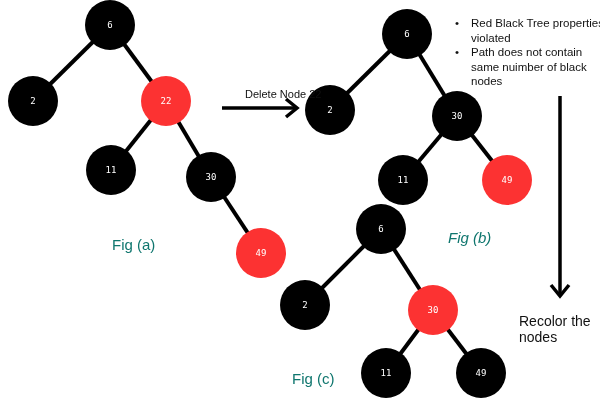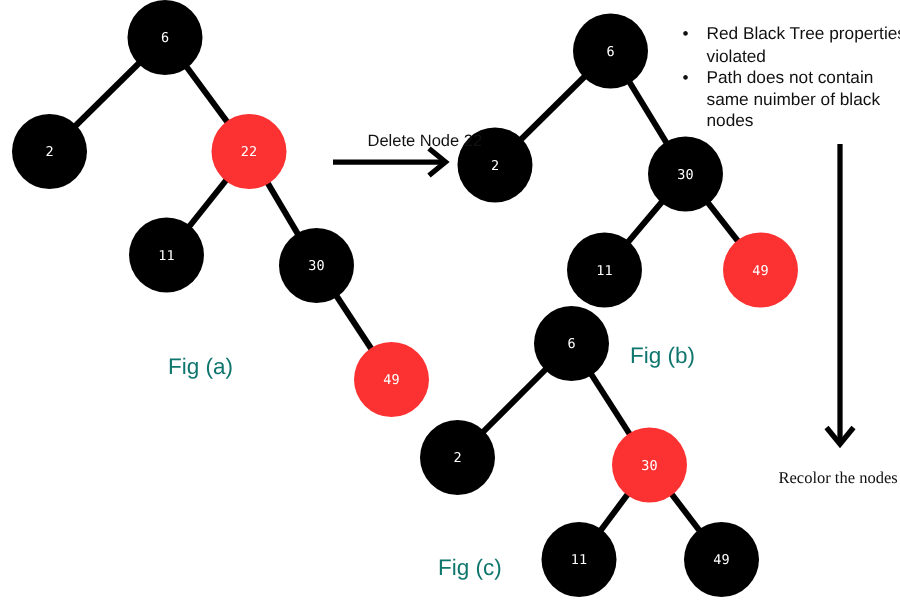--- a/index.html
+++ b/index.html
@@ -114,17 +114,17 @@
     </g>
 </svg>
 
 <div class="note" style="left:222px; top:88px; font-size:11px;">Delete Node 22</div>
 
 <ul class="bullets">
   <li>Red Black Tree properties violated</li>
   <li>Path does not contain same nuimber of black nodes</li>
 </ul>
 
-<div class="note" style="left:496px; top:313px; font-size:11px;font-family:Liberation Serif, serif;">Recolor the nodes</div>
+<div class="note" style="left:496px; top:313px; font-size:14px;">Recolor the nodes</div>
 
 <div class="caption" style="left:112px; top:236px;">Fig (a)</div>
-<div class="caption" style="left:420px; top:229px;">Fig (b)</div>
+<div class="caption" style="left:448px; top:229px;font-style:italic;">Fig (b)</div>
 <div class="caption" style="left:292px; top:370px;">Fig (c)</div>
 
 </body></html>

